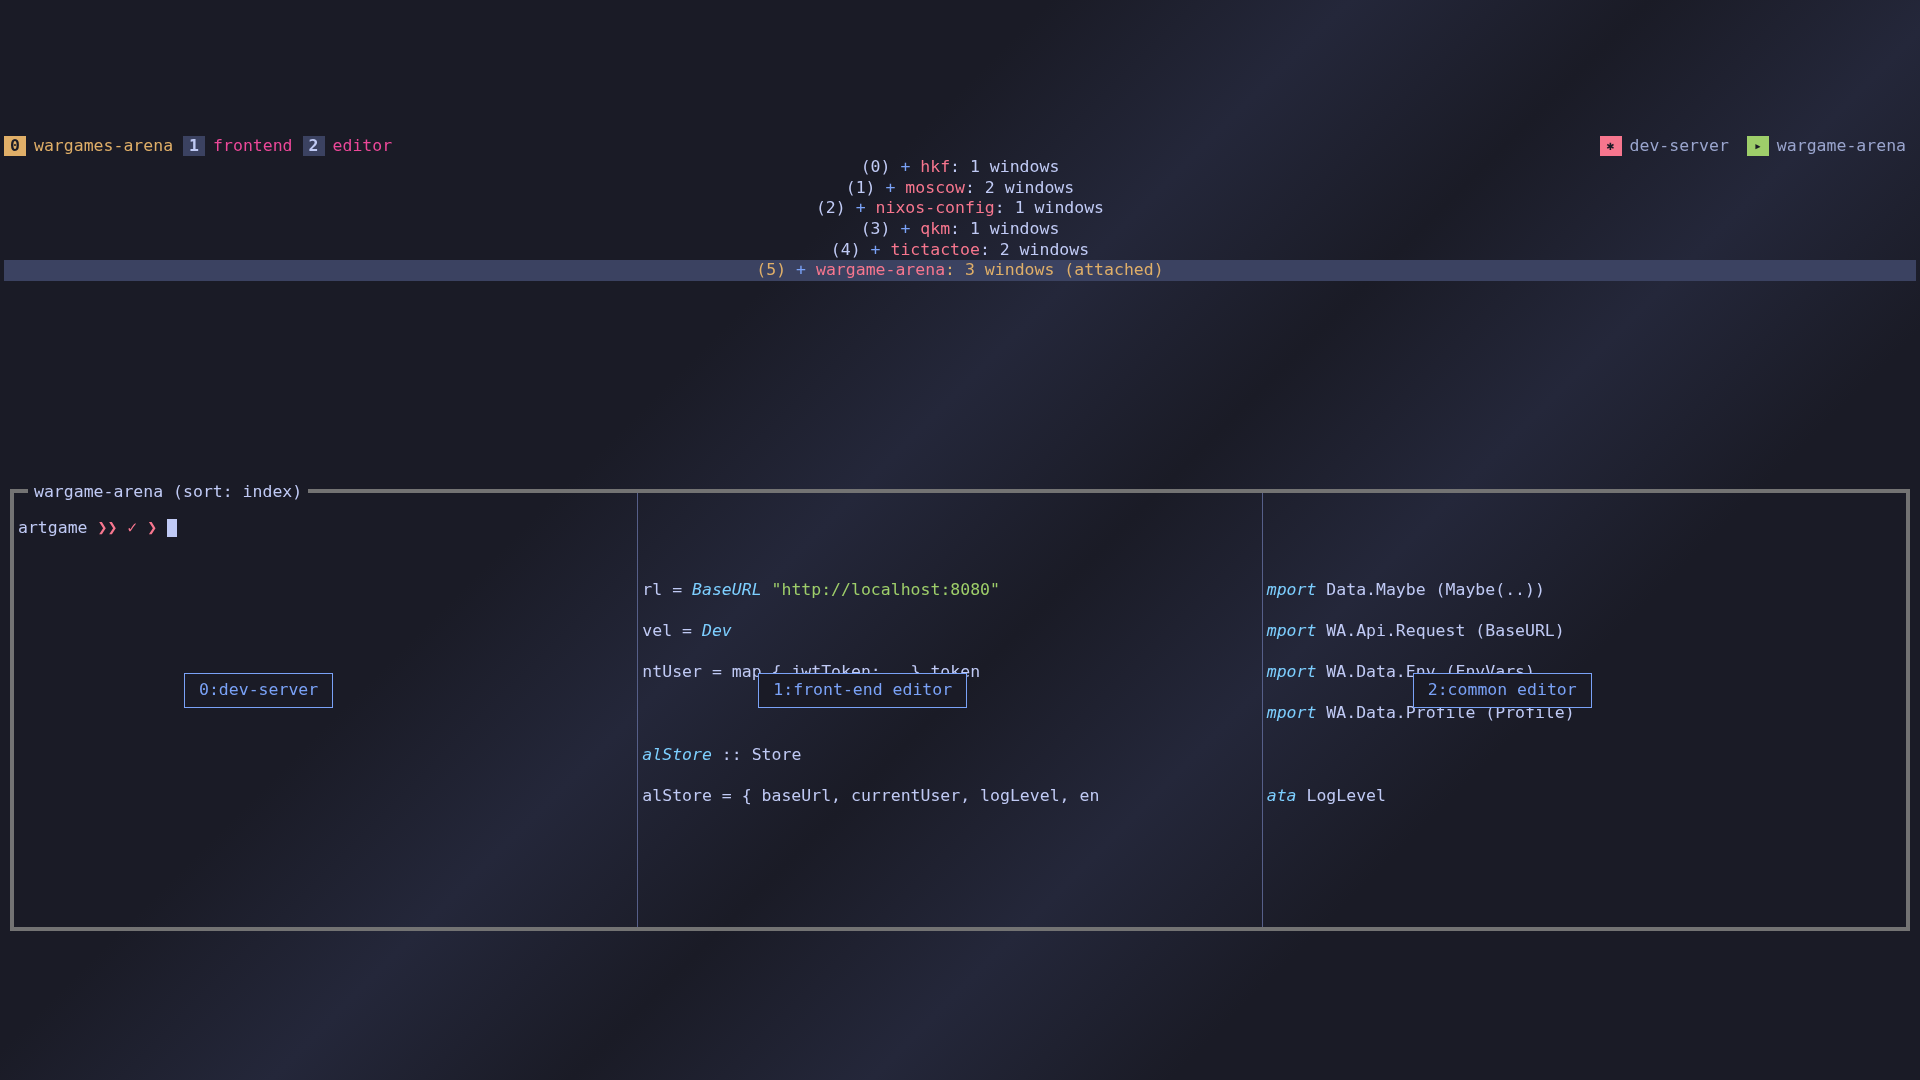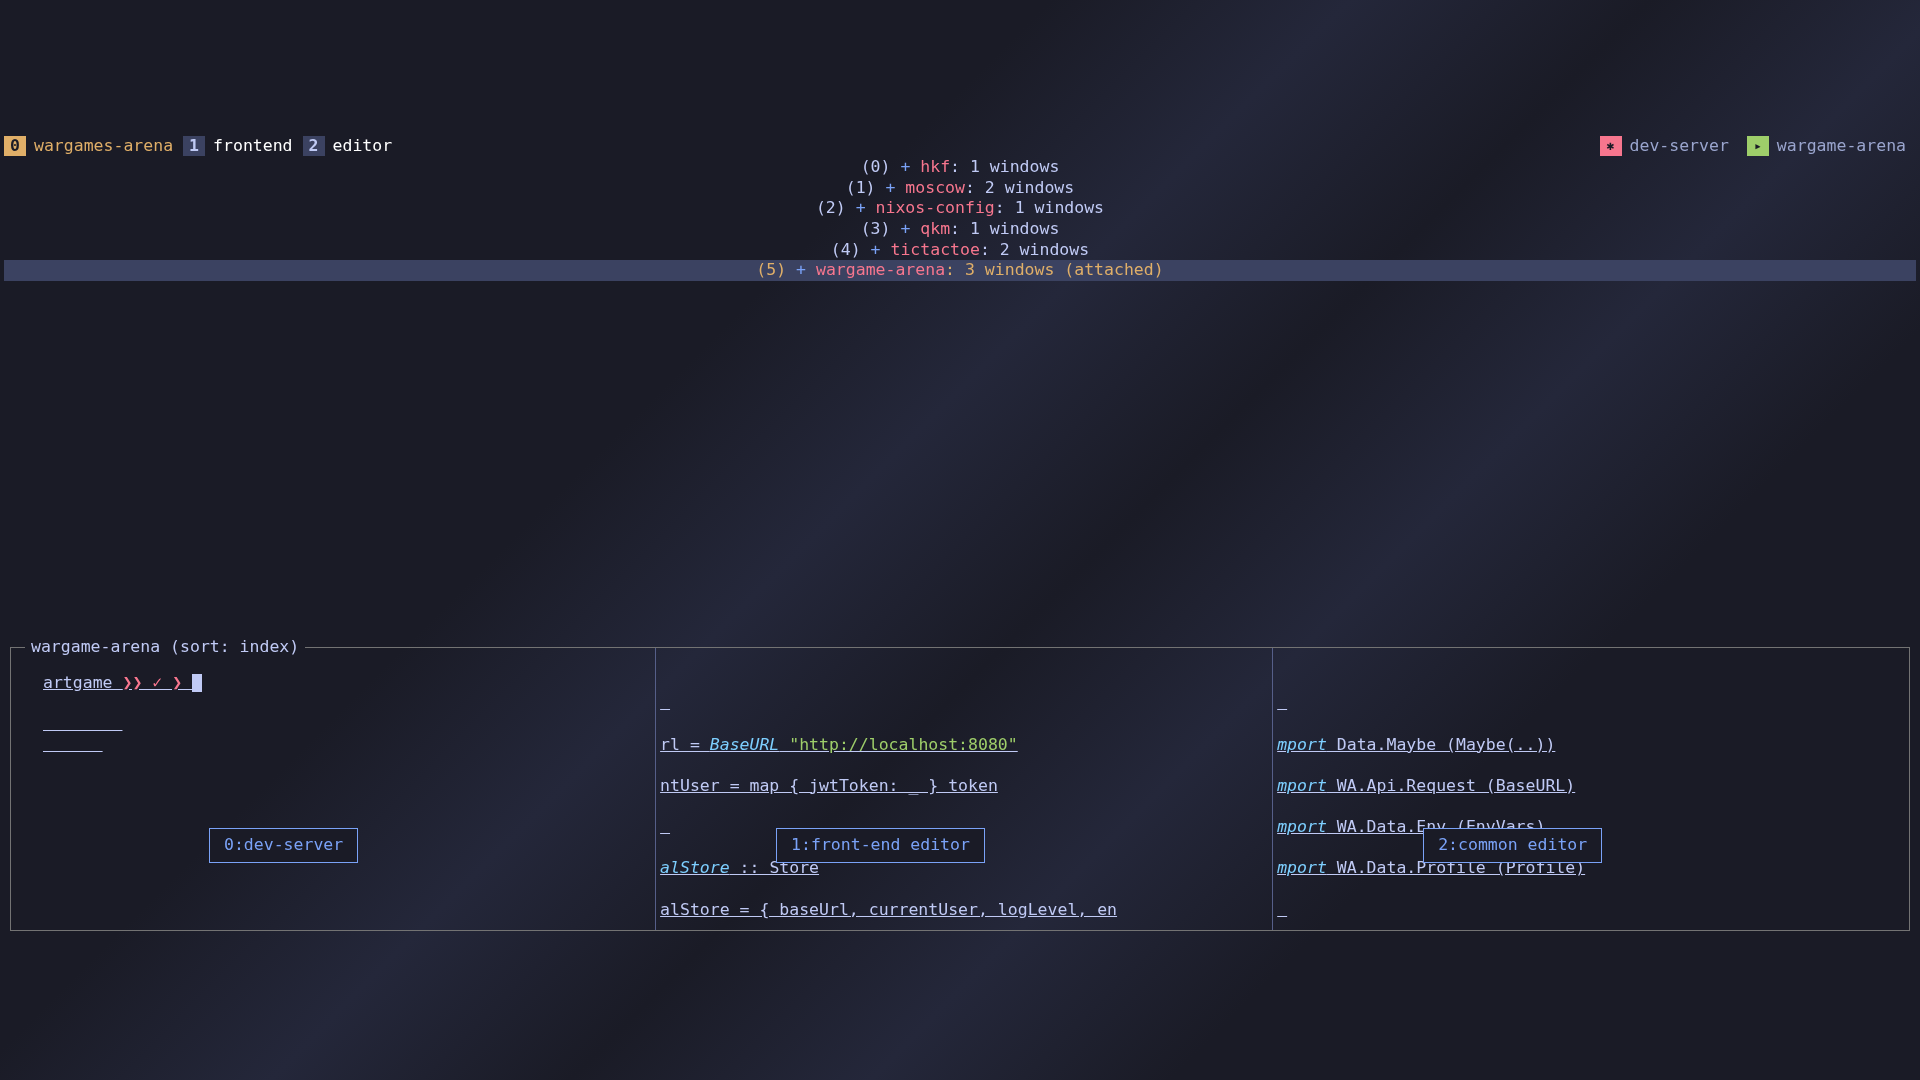--- a/index.html
+++ b/index.html
@@ -31,21 +31,21 @@
   .tab-num {
     display: inline-flex;
     align-items: center;
     justify-content: center;
     width: 22px;
     height: 20px;
     font-weight: bold;
   }
   .tab-num.active { background: #e0af68; color: #1a1b26; }
   .tab-num.inactive { background: #3b4261; color: #c0caf5; }
-  .tab-label { padding: 0 10px 0 8px; color: #ffffff; }
+  .tab-label { padding: 0 10px 0 8px; color: #ec4899; }
   .tab-label.active { color: #e0af68; }
   .right-icon {
     display: inline-flex;
     align-items: center;
     justify-content: center;
     width: 22px;
     height: 20px;
     margin-left: 8px;
     font-size: 13px;
   }
@@ -62,36 +62,34 @@
   .session-row.selected .name { color: #f7768e; }
   .session-row.selected .attached { color: #e0af68; }
   .session-row.selected .text { color: #e0af68; }
 
   
   .preview-box {
     position: absolute;
     left: 10px;
     right: 10px;
     bottom: 14px;
-    border: 1px solid #737373;
-    height: 284px;
-    padding-left: 28px;
+    border: 4px solid #737373;
+    height: 442px;
   }
   .preview-title {
     position: absolute;
     top: -11px;
     left: 14px;
     background: #1a1b26;
     padding: 0 6px;
     color: #c0caf5;
   }
   .panes {
     display: flex;
     height: 100%;
-    text-decoration: underline;
   }
   .pane {
     position: relative;
     overflow: hidden;
     white-space: pre;
     padding: 4px 2px 0 4px;
   }
   .pane0 { width: 33%; border-right: 1px solid #565f89; }
   .pane1 { width: 33%; border-right: 1px solid #565f89; }
   .pane2 { flex: 1; }
@@ -161,20 +159,21 @@
 
       <div class="pane pane0">
 <div class="code"><span>artgame </span><span class="prompt-pink">❯❯ ✓ ❯ </span><span class="cursor-block"></span></div>
         <div class="pane-label-box">0:dev-server</div>
       </div>
 
       <div class="pane pane1">
 <div class="code">
 <div>&nbsp;</div>
 <div><span>rl = </span><span class="ital">BaseURL</span><span class="str"> "http://localhost:8080"</span></div>
+<div><span>vel = </span><span class="ital">Dev</span></div>
 <div><span>ntUser = map { jwtToken: _ } token</span></div>
 <div>&nbsp;</div>
 <div><span class="ital">alStore</span><span> :: Store</span></div>
 <div><span>alStore = { baseUrl, currentUser, logLevel, en</span></div>
 <div>&nbsp;</div>
 
 
 
 
 

